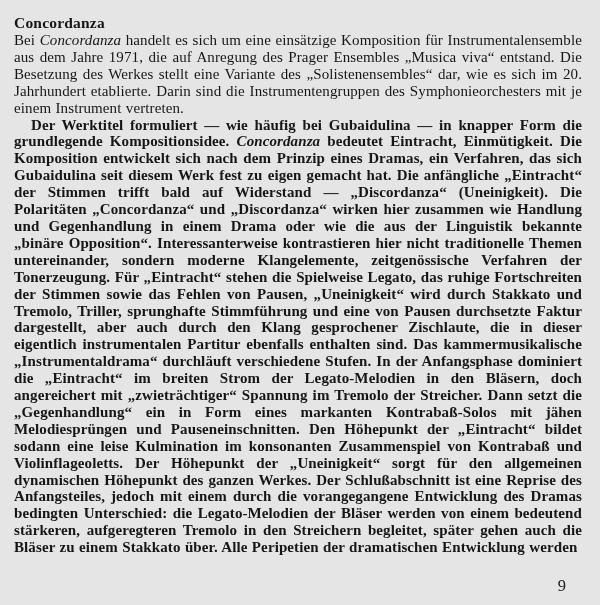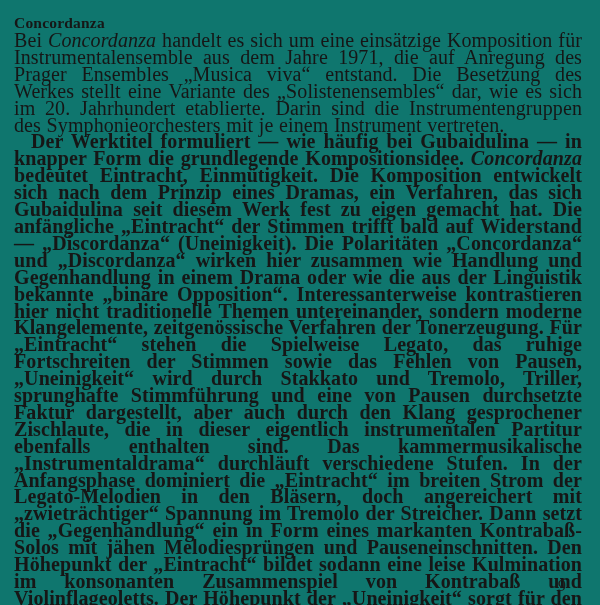--- a/index.html
+++ b/index.html
@@ -5,36 +5,36 @@
   html, body {
     margin: 0;
     padding: 0;
     background: #ffffff;
   }
   .page {
     position: relative;
     width: 600px;
     height: 605px;
     box-sizing: border-box;
-    background: #0f766e;
+    background: #e5e5e5;
     color: #161616;
     padding: 14px 18px 0 14px;
     font-family: "Liberation Serif", "DejaVu Serif", serif;
     overflow: hidden;
   }
   .doc-title {
     font-size: 15.5px;
     font-weight: bold;
     line-height: 18px;
     margin: 0;
     letter-spacing: 0.2px;
   }
   .doc-body p.para {
     margin: 0;
-    font-size: 20px;
+    font-size: 15px;
     line-height: 16.9px;
     text-align: justify;
     letter-spacing: 0.1px;
     word-spacing: 0.5px;
   }
   .doc-body p.para.indent {
     text-indent: 17px;
     font-weight: bold;
   }
   .doc-body em {

